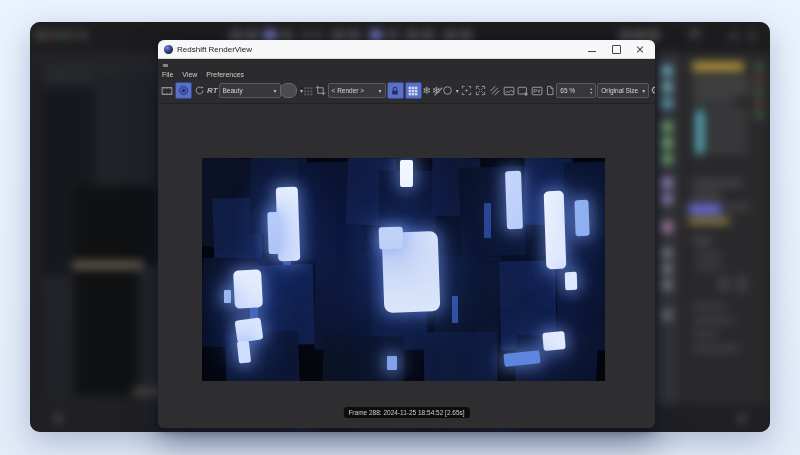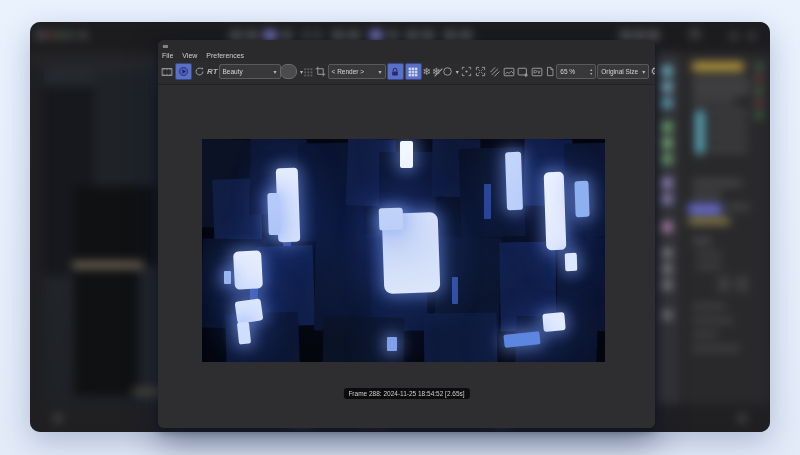--- a/index.html
+++ b/index.html
@@ -183,20 +183,35 @@
           <div class="blob" style="left: 433px; top: 9px; width: 11px; height: 10px; background: rgb(82, 82, 84);"></div>
           <div class="blob" style="left: 448px; top: 9px; width: 11px; height: 10px; background: rgb(82, 82, 84);"></div>
           <div class="blob" style="left: 463px; top: 8px; width: 18px; height: 12px; background: rgb(106, 116, 216);"></div>
           <div class="blob" style="left: 708px; top: 10px; width: 8px; height: 9px; background: rgb(72, 72, 74);"></div>
         </div>
     </div>
   </div>
 
   <div class="rv">
 
+    <div class="rv-title">
+      <span class="rv-logo"></span>
+      <span class="rv-title-text">Redshift RenderView</span>
+      <span class="rv-caption-btns">
+        <span class="cap">
+            <span class="cap-min"></span>
+          </span>
+        <span class="cap">
+            <span class="cap-max"></span>
+          </span>
+        <span class="cap">
+            <span class="cap-x"></span>
+          </span>
+      </span>
+    </div>
 
     <div class="rv-chrome">
       <div class="rv-burger">
           <span class="burger">≡</span>
         </div>
       <div class="rv-menus">
         <span>File</span>
         <span>View</span>
         <span>Preferences</span>
       </div>

